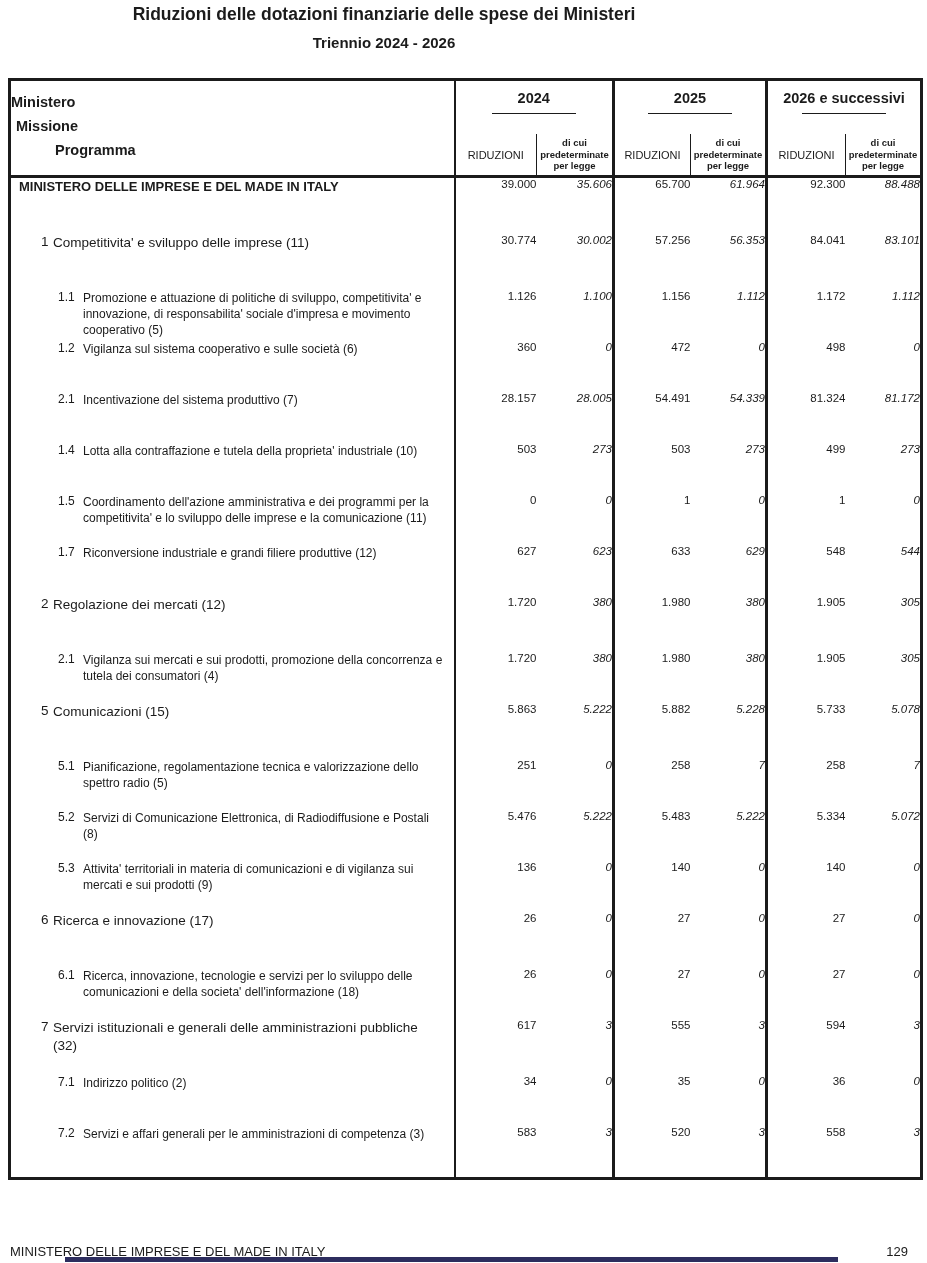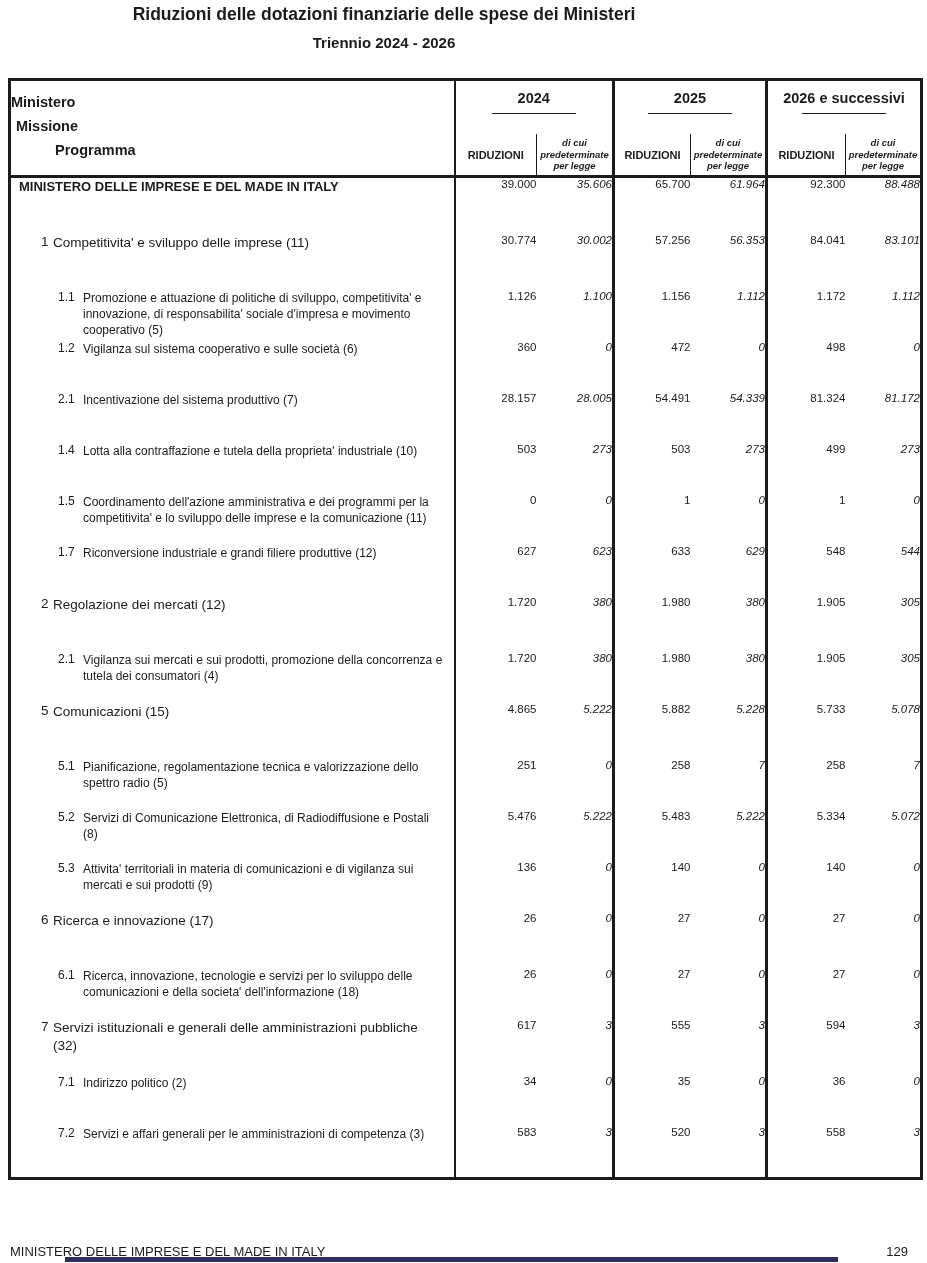--- a/index.html
+++ b/index.html
@@ -27,23 +27,23 @@
   thead tr.sub-row th { height:41px; vertical-align:middle; }
   thead { border-bottom:3px solid #1b1b1b; }
 
   th.desc-h { text-align:left; vertical-align:top; padding:12px 0 0 6px; font-size:13px; font-weight:bold; }
   .desc-h div { line-height:24px; }
   .desc-h .l2 { margin-left:5px; }
   .desc-h .l3 { margin-left:44px; }
 
   .year-underline { width:84px; border-bottom:1.5px solid #1b1b1b; margin:7px auto 0 auto; }
 
-  th.riduz-h { font-size:11px; font-weight:bold; text-align:center; }
+  th.riduz-h { font-size:11px; font-weight:normal; text-align:center; }
   th.dicui-h {
-    font-size:9.5px; font-weight:bold; font-style:italic; text-align:center;
+    font-size:9.5px; font-weight:bold; text-align:center;
     line-height:1.25; border-left:1px solid #1b1b1b;
   }
 
   
   .g1 { border-left:2px solid #1b1b1b; }
   .g2, .g3 { border-left:3px solid #1b1b1b; }
 
   
   tbody td { vertical-align:top; padding-top:13px; }
   tbody td.desc { display:flex; align-items:flex-start; }
@@ -247,21 +247,21 @@
     <td class="num riduz g2">1.980</td>
     <td class="num dicui">380</td>
     <td class="num riduz g3">1.905</td>
     <td class="num dicui">305</td>
   </tr>
       <tr class="lvl-mission">
     <td class="desc">
       <span class="rnum">5</span>
       <span class="rlabel">Comunicazioni (15)</span>
     </td>
-    <td class="num riduz g1">4.865</td>
+    <td class="num riduz g1">5.863</td>
     <td class="num dicui">5.222</td>
     <td class="num riduz g2">5.882</td>
     <td class="num dicui">5.228</td>
     <td class="num riduz g3">5.733</td>
     <td class="num dicui">5.078</td>
   </tr>
       <tr class="lvl-program">
     <td class="desc">
       <span class="rnum">5.1</span>
       <span class="rlabel">Pianificazione, regolamentazione tecnica e valorizzazione dello spettro radio (5)</span>

